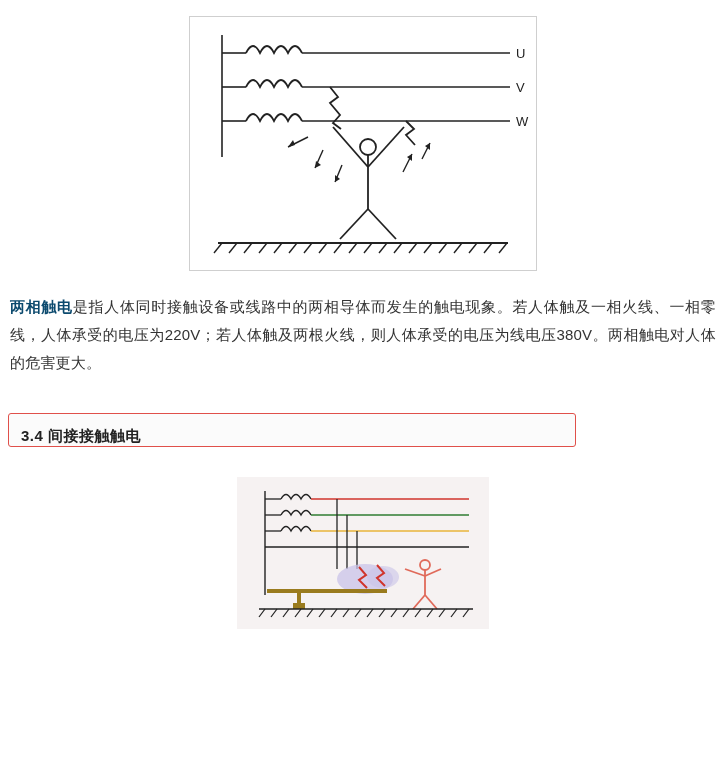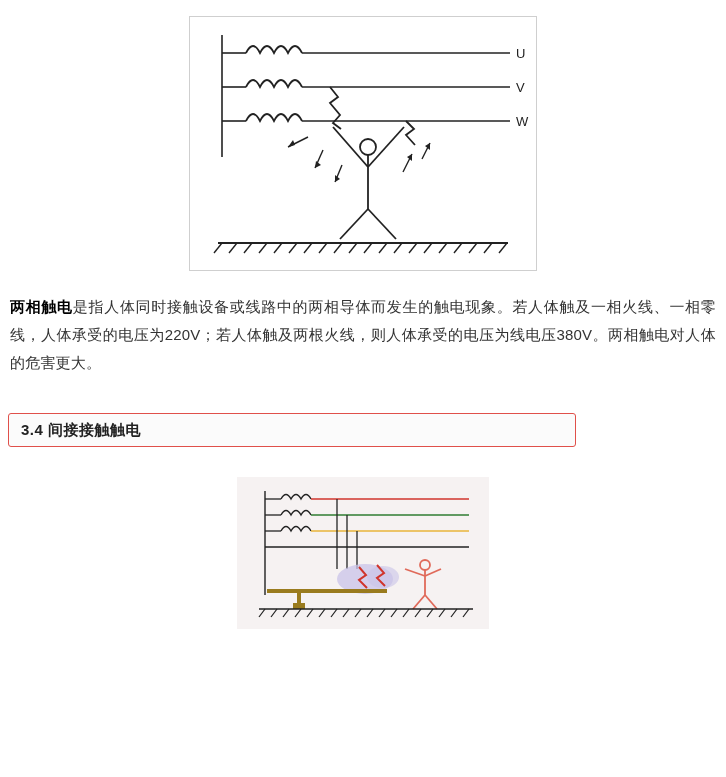--- a/index.html
+++ b/index.html
@@ -42,32 +42,32 @@
     font-size: 15px;
     line-height: 28px;
     color: #333333;
     letter-spacing: 0.2px;
     margin: 22px 0 0 0;
     padding: 0 2px;
     text-align: justify;
   }
   .para b {
     font-weight: bold;
-    color: #000000;
+    color: #0c4a6e;
   }
 
   
   .section-bar {
     margin: 36px 0 0 0;
     height: 34px;
     border: 1px solid #e0504a;
     border-radius: 3px;
     background: #fbfbfb;
     display: flex;
-    align-items: center;
+    align-items: flex-end;
     box-sizing: border-box;
     width: 568px;
   }
   .section-bar .label {
     font-size: 15px;
     font-weight: bold;
     color: #222222;
     padding-left: 12px;
     letter-spacing: 0.5px;
   }

